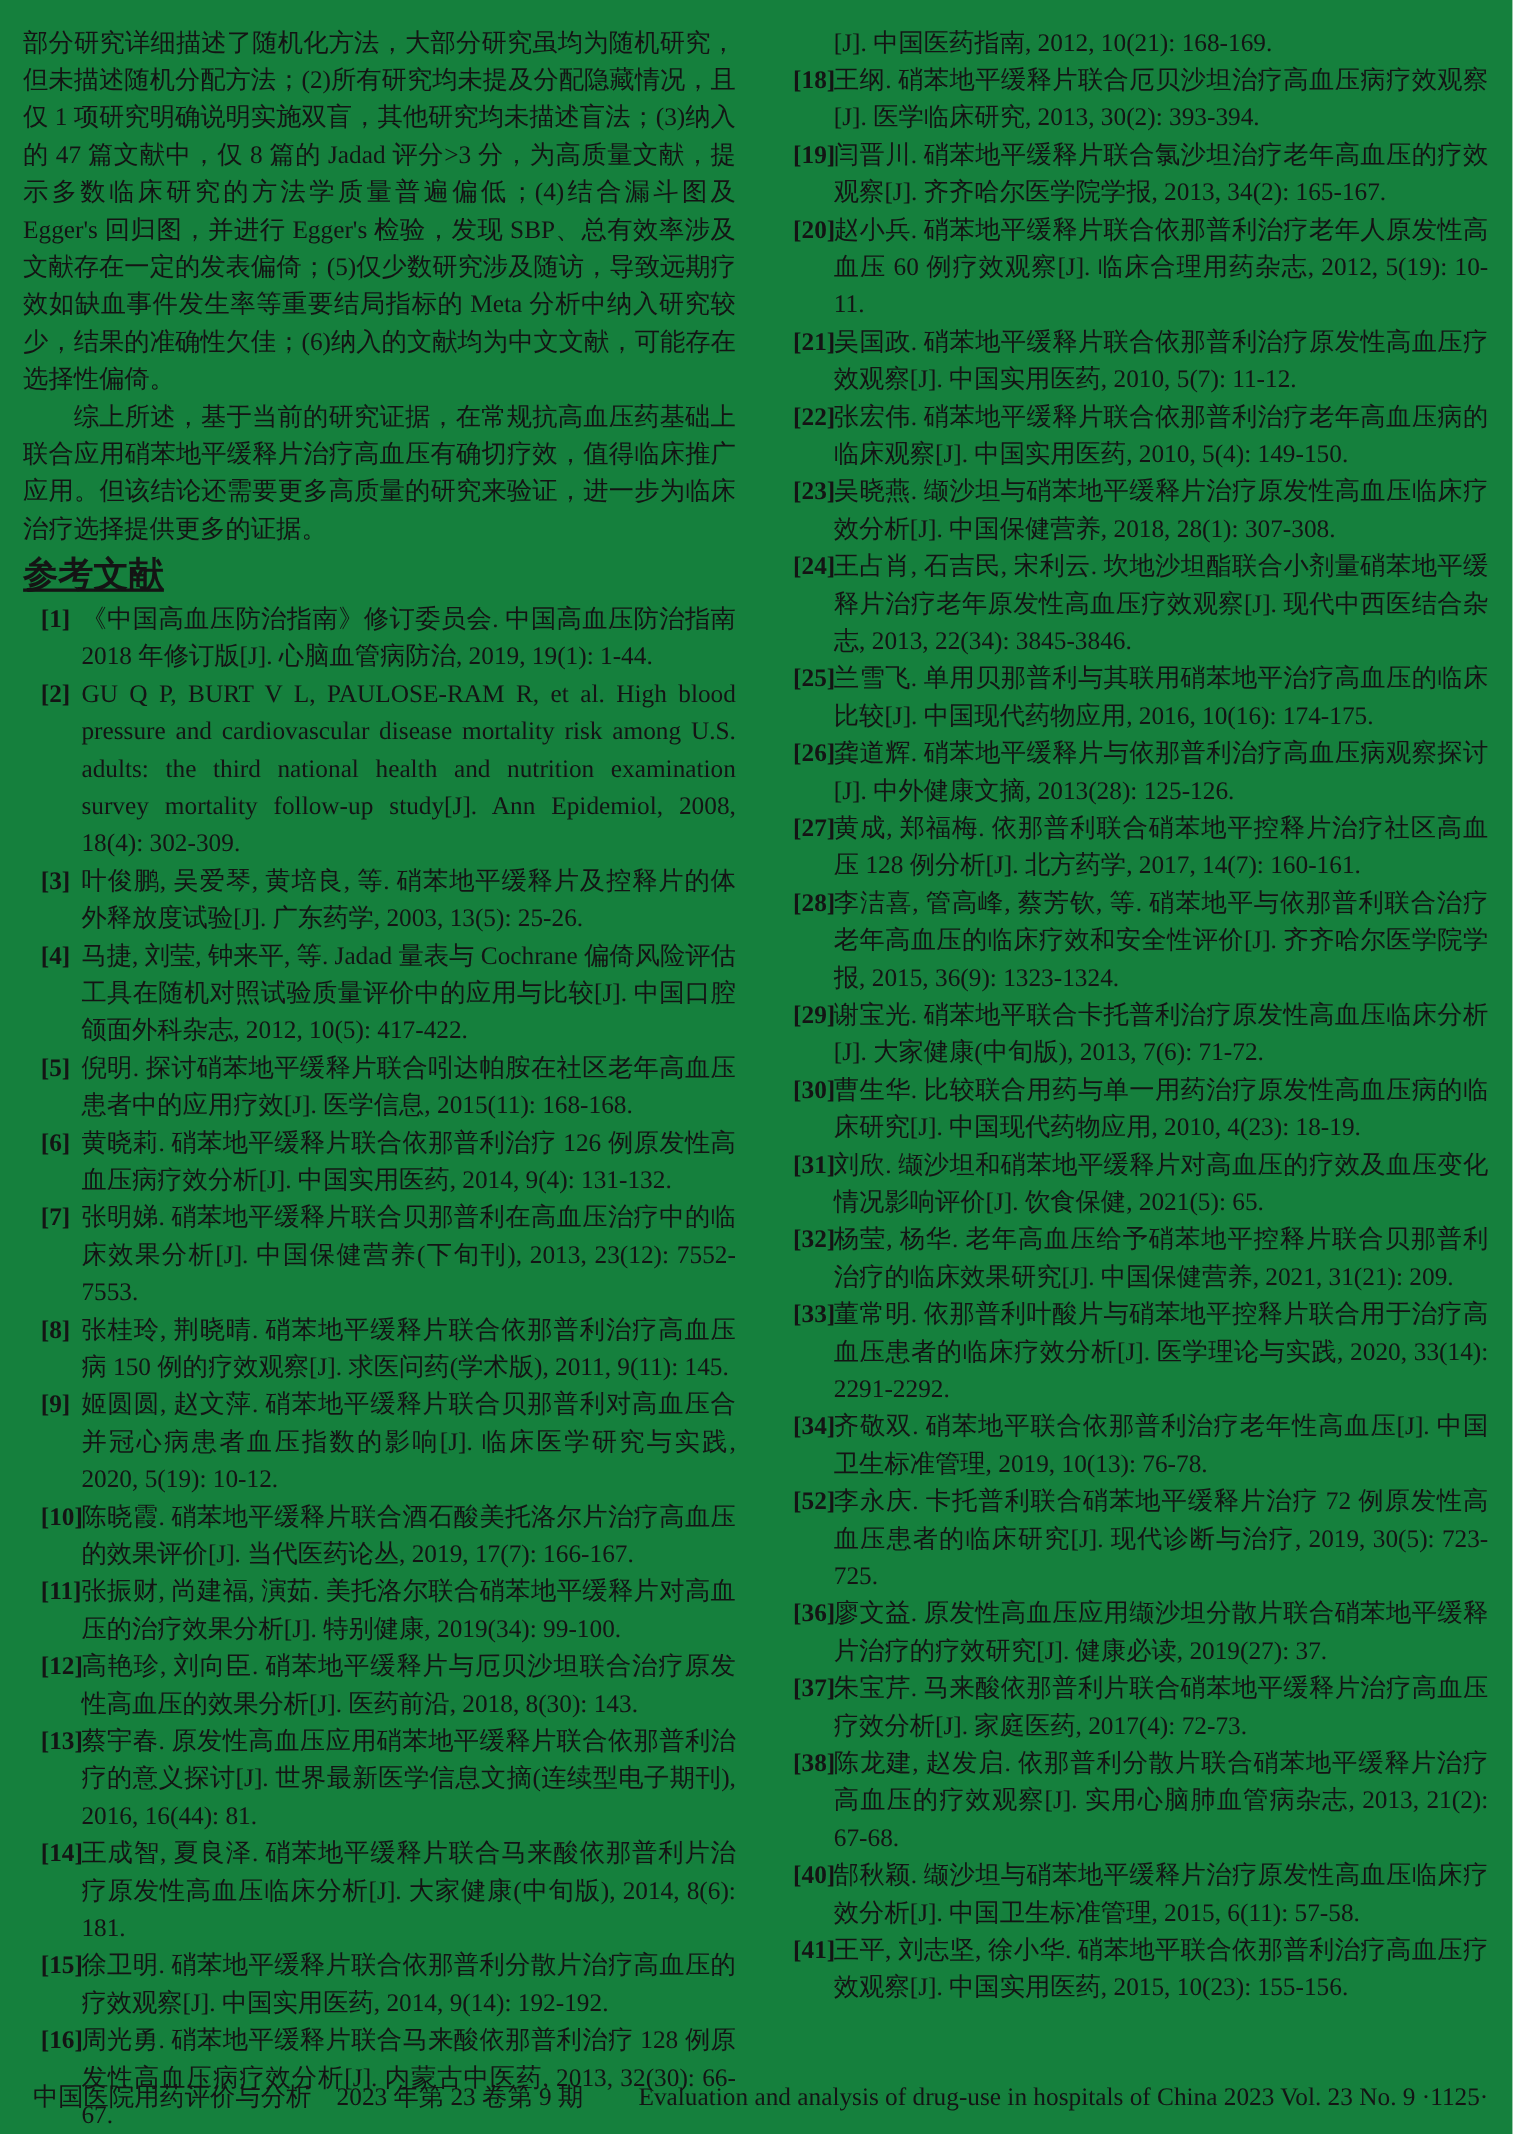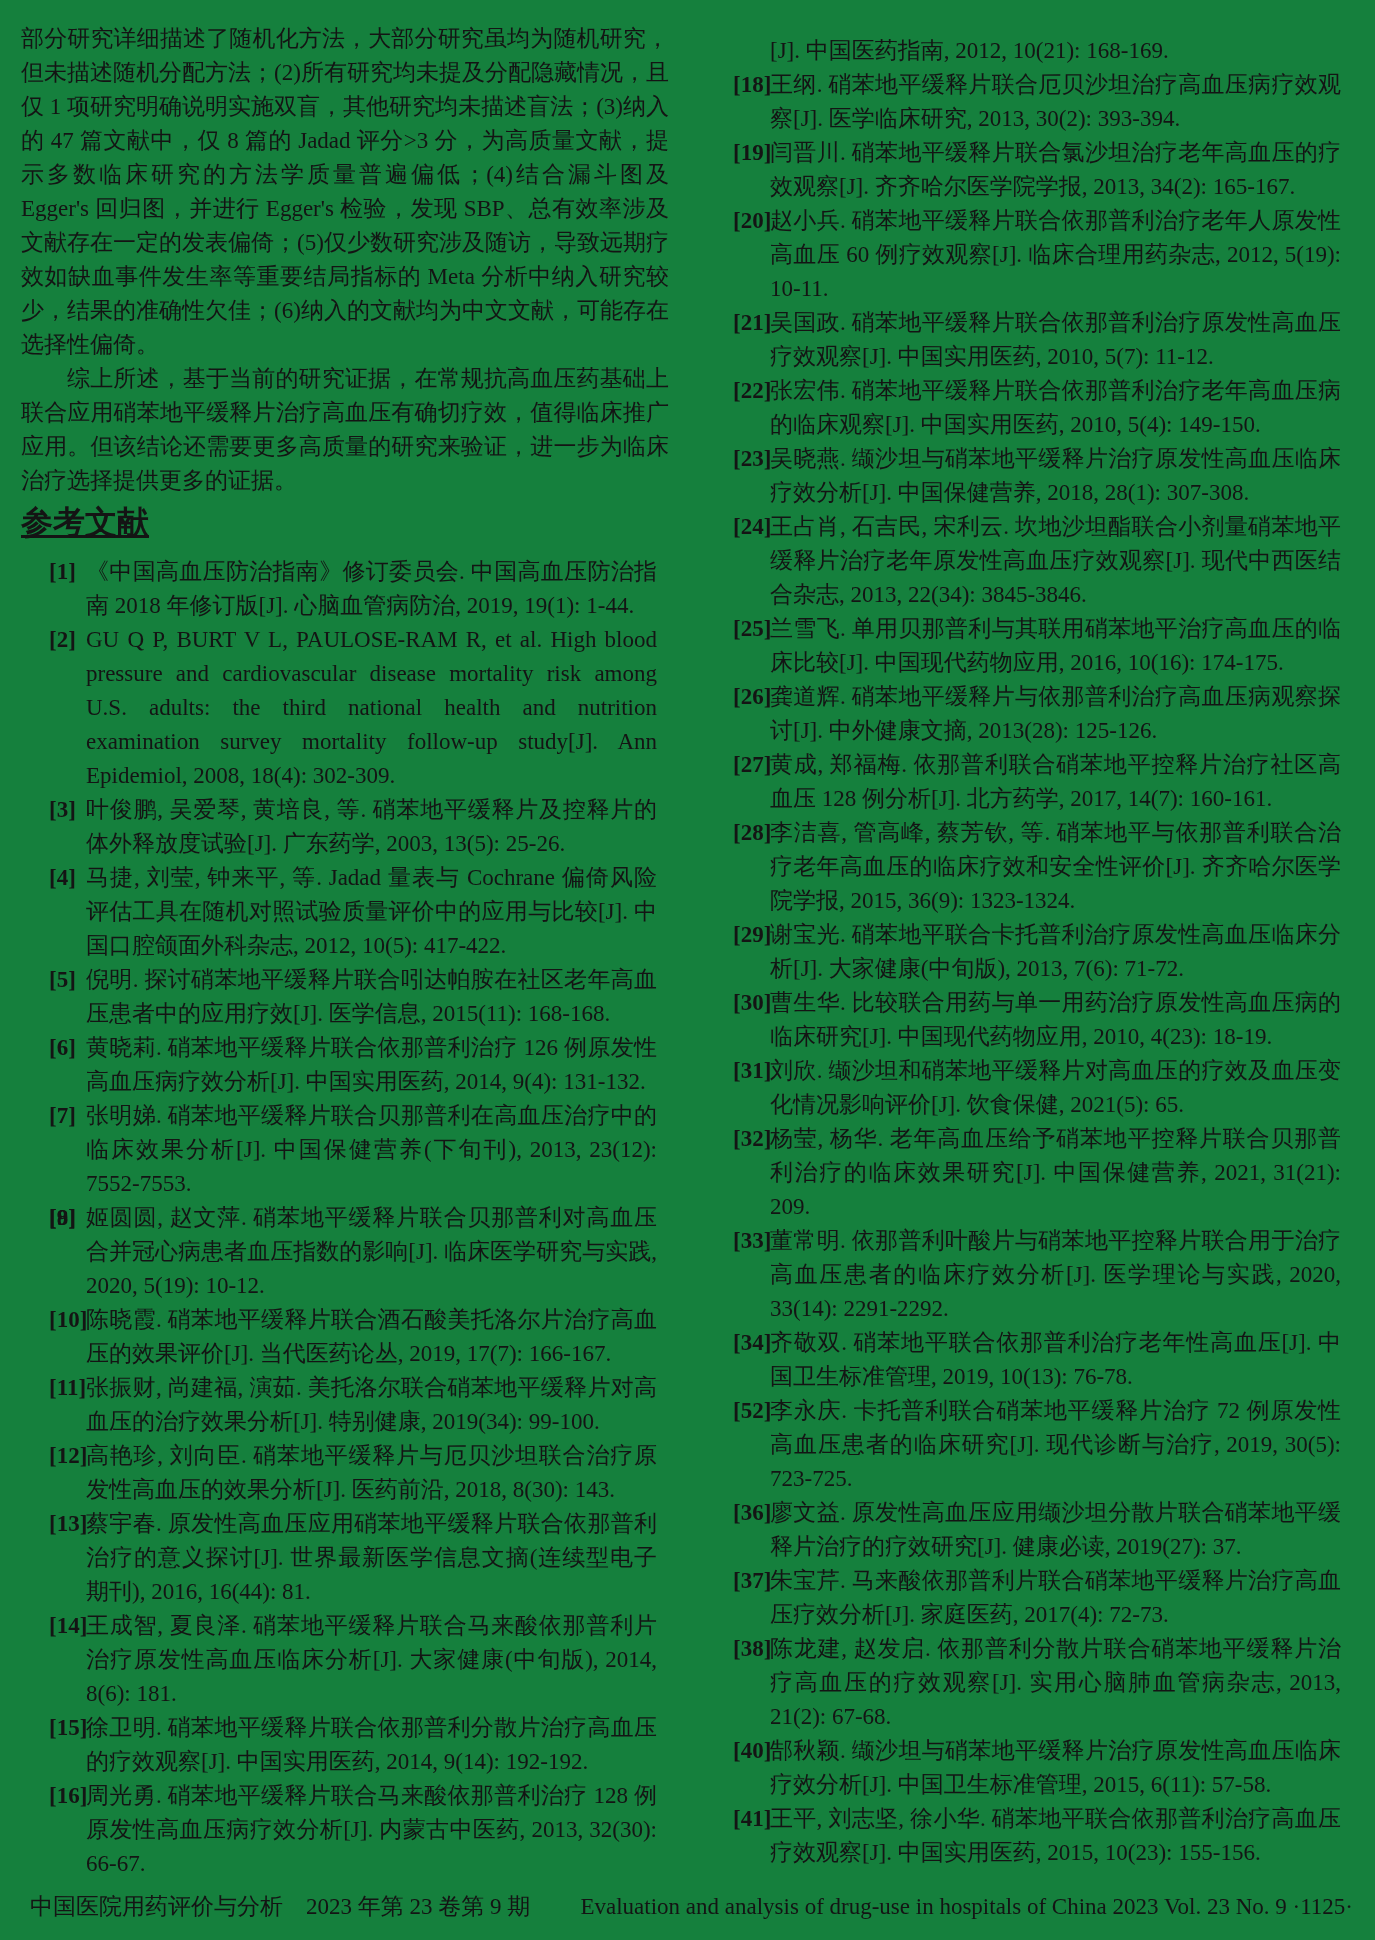--- a/index.html
+++ b/index.html
@@ -37,21 +37,21 @@
   }
   .refs-heading {
     margin: 3px 0 3px 0;
     font-size: 32px;
     line-height: 42px;
     font-weight: bold;
     text-align: left;
     text-decoration: underline;
   }
   .ref-list {
-    margin: 12px;
+    margin: 0;
   }
   .ref {
     position: relative;
     padding-left: 53px;
     text-align: justify;
   }
   .ref-num {
     position: absolute;
     left: 16px;
     top: 0;
@@ -83,21 +83,21 @@
       <p class="para indent">综上所述，基于当前的研究证据，在常规抗高血压药基础上联合应用硝苯地平缓释片治疗高血压有确切疗效，值得临床推广应用。但该结论还需要更多高质量的研究来验证，进一步为临床治疗选择提供更多的证据。</p>
       <h2 class="refs-heading">参考文献</h2>
       <div class="ref-list" id="left-refs">
           <div class="ref"><span class="ref-num">[1]</span><span class="ref-text">《中国高血压防治指南》修订委员会. 中国高血压防治指南 2018 年修订版[J]. 心脑血管病防治, 2019, 19(1): 1-44.</span></div>
           <div class="ref"><span class="ref-num">[2]</span><span class="ref-text">GU Q P, BURT V L, PAULOSE-RAM R, et al. High blood pressure and cardiovascular disease mortality risk among U.S. adults: the third national health and nutrition examination survey mortality follow-up study[J]. Ann Epidemiol, 2008, 18(4): 302-309.</span></div>
           <div class="ref"><span class="ref-num">[3]</span><span class="ref-text">叶俊鹏, 吴爱琴, 黄培良, 等. 硝苯地平缓释片及控释片的体外释放度试验[J]. 广东药学, 2003, 13(5): 25-26.</span></div>
           <div class="ref"><span class="ref-num">[4]</span><span class="ref-text">马捷, 刘莹, 钟来平, 等. Jadad 量表与 Cochrane 偏倚风险评估工具在随机对照试验质量评价中的应用与比较[J]. 中国口腔颌面外科杂志, 2012, 10(5): 417-422.</span></div>
           <div class="ref"><span class="ref-num">[5]</span><span class="ref-text">倪明. 探讨硝苯地平缓释片联合吲达帕胺在社区老年高血压患者中的应用疗效[J]. 医学信息, 2015(11): 168-168.</span></div>
           <div class="ref"><span class="ref-num">[6]</span><span class="ref-text">黄晓莉. 硝苯地平缓释片联合依那普利治疗 126 例原发性高血压病疗效分析[J]. 中国实用医药, 2014, 9(4): 131-132.</span></div>
           <div class="ref"><span class="ref-num">[7]</span><span class="ref-text">张明娣. 硝苯地平缓释片联合贝那普利在高血压治疗中的临床效果分析[J]. 中国保健营养(下旬刊), 2013, 23(12): 7552-7553.</span></div>
-          <div class="ref"><span class="ref-num">[8]</span></div>
+          <div class="ref"><span class="ref-num">[8]</span><span class="ref-text">张桂玲, 荆晓晴. 硝苯地平缓释片联合依那普利治疗高血压病 150 例的疗效观察[J]. 求医问药(学术版), 2011, 9(11): 145.</span></div>
           <div class="ref"><span class="ref-num">[9]</span><span class="ref-text">姬圆圆, 赵文萍. 硝苯地平缓释片联合贝那普利对高血压合并冠心病患者血压指数的影响[J]. 临床医学研究与实践, 2020, 5(19): 10-12.</span></div>
           <div class="ref"><span class="ref-num">[10]</span><span class="ref-text">陈晓霞. 硝苯地平缓释片联合酒石酸美托洛尔片治疗高血压的效果评价[J]. 当代医药论丛, 2019, 17(7): 166-167.</span></div>
           <div class="ref"><span class="ref-num">[11]</span><span class="ref-text">张振财, 尚建福, 演茹. 美托洛尔联合硝苯地平缓释片对高血压的治疗效果分析[J]. 特别健康, 2019(34): 99-100.</span></div>
           <div class="ref"><span class="ref-num">[12]</span><span class="ref-text">高艳珍, 刘向臣. 硝苯地平缓释片与厄贝沙坦联合治疗原发性高血压的效果分析[J]. 医药前沿, 2018, 8(30): 143.</span></div>
           <div class="ref"><span class="ref-num">[13]</span><span class="ref-text">蔡宇春. 原发性高血压应用硝苯地平缓释片联合依那普利治疗的意义探讨[J]. 世界最新医学信息文摘(连续型电子期刊), 2016, 16(44): 81.</span></div>
           <div class="ref"><span class="ref-num">[14]</span><span class="ref-text">王成智, 夏良泽. 硝苯地平缓释片联合马来酸依那普利片治疗原发性高血压临床分析[J]. 大家健康(中旬版), 2014, 8(6): 181.</span></div>
           <div class="ref"><span class="ref-num">[15]</span><span class="ref-text">徐卫明. 硝苯地平缓释片联合依那普利分散片治疗高血压的疗效观察[J]. 中国实用医药, 2014, 9(14): 192-192.</span></div>
           <div class="ref"><span class="ref-num">[16]</span><span class="ref-text">周光勇. 硝苯地平缓释片联合马来酸依那普利治疗 128 例原发性高血压病疗效分析[J]. 内蒙古中医药, 2013, 32(30): 66-67.</span></div>
         </div>
     </div>

